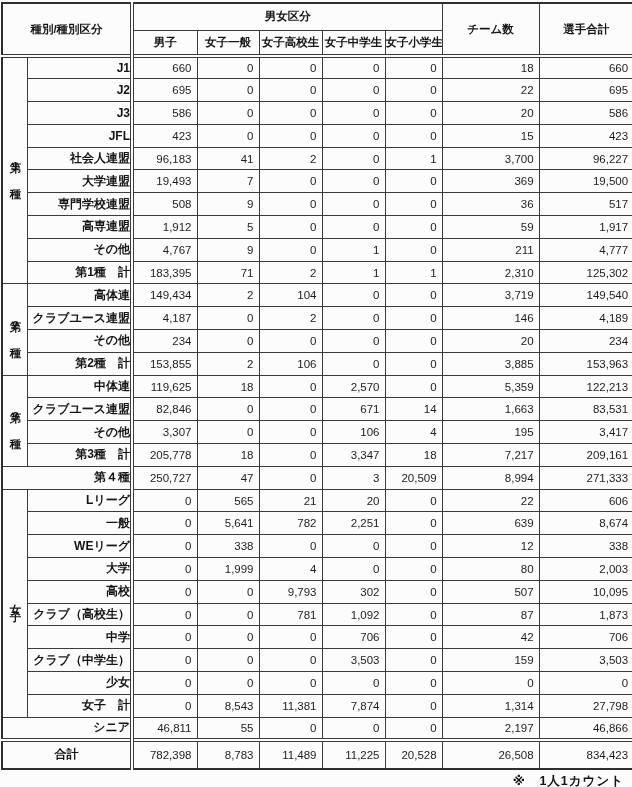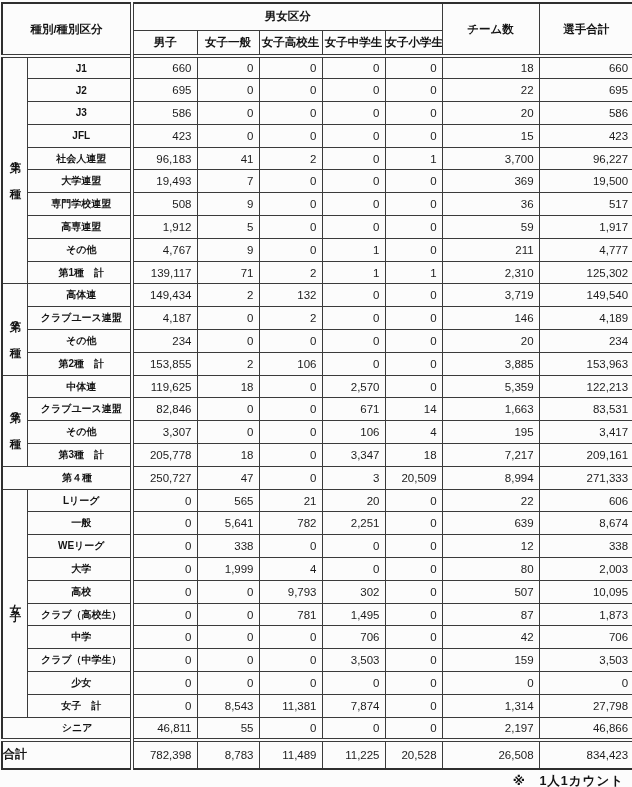--- a/index.html
+++ b/index.html
@@ -27,34 +27,34 @@
   tr.h2 { height:26px; }
   tr.r  { height:22.8px; }
   td.gcell {
     text-align:center; vertical-align:middle; font-weight:bold; font-size:11.5px;
   }
   .vtext {
     writing-mode:vertical-rl; text-orientation:upright;
     letter-spacing:7px; display:inline-block; line-height:1;
   }
   td.lcell {
-    font-weight:bold; font-size:10px; text-align:center;
+    font-weight:bold; font-size:12px; text-align:right;
     padding-left:5px; vertical-align:middle;
   }
   td.lwide { padding-left:21px;font-family:Liberation Mono, monospace; }
   td.ncell {
     font-weight:normal; font-size:11.5px; text-align:right;
     padding-right:5px; vertical-align:middle; color:#1c1c1c;
   }
   .dleft { border-left:4px double #3b3b3b !important;margin-top:43px; }
   tbody.total-section { border-top:4px double #3b3b3b; }
   tbody.total-section td { border-top:4px double #3b3b3b; }
   tr.totalrow { height:29px; }
   td.total-label {
-    text-align:left; font-weight:bold; font-size:12px; vertical-align:middle;
+    text-align:center; font-weight:bold; font-size:12px; vertical-align:middle;
   }
   .footnote {
     width:624px; text-align:right; font-weight:bold; font-size:12.5px;
     margin-top:3px; letter-spacing:1px;
   }
 </style>
 </head>
 <body>
 
 <div class="page">
@@ -173,34 +173,34 @@
           <td class="ncell dleft">4,767</td>
           <td class="ncell">9</td>
           <td class="ncell">0</td>
           <td class="ncell">1</td>
           <td class="ncell">0</td>
           <td class="ncell">211</td>
           <td class="ncell">4,777</td>
         </tr>
         <tr class="r">
           <td class="lcell">第1種　計</td>
-          <td class="ncell dleft">139,117</td>
+          <td class="ncell dleft">183,395</td>
           <td class="ncell">71</td>
           <td class="ncell">2</td>
           <td class="ncell">1</td>
           <td class="ncell">1</td>
           <td class="ncell">2,310</td>
           <td class="ncell">125,302</td>
         </tr>
         <tr class="r">
           <td rowspan="4" class="gcell"><span class="vtext">第2種</span></td>
           <td class="lcell">高体連</td>
           <td class="ncell dleft">149,434</td>
           <td class="ncell">2</td>
-          <td class="ncell">132</td>
+          <td class="ncell">104</td>
           <td class="ncell">0</td>
           <td class="ncell">0</td>
           <td class="ncell">3,719</td>
           <td class="ncell">149,540</td>
         </tr>
         <tr class="r">
           <td class="lcell">クラブユース連盟</td>
           <td class="ncell dleft">4,187</td>
           <td class="ncell">0</td>
           <td class="ncell">2</td>
@@ -329,21 +329,21 @@
           <td class="ncell">302</td>
           <td class="ncell">0</td>
           <td class="ncell">507</td>
           <td class="ncell">10,095</td>
         </tr>
         <tr class="r">
           <td class="lcell">クラブ（高校生）</td>
           <td class="ncell dleft">0</td>
           <td class="ncell">0</td>
           <td class="ncell">781</td>
-          <td class="ncell">1,495</td>
+          <td class="ncell">1,092</td>
           <td class="ncell">0</td>
           <td class="ncell">87</td>
           <td class="ncell">1,873</td>
         </tr>
         <tr class="r">
           <td class="lcell">中学</td>
           <td class="ncell dleft">0</td>
           <td class="ncell">0</td>
           <td class="ncell">0</td>
           <td class="ncell">706</td>

